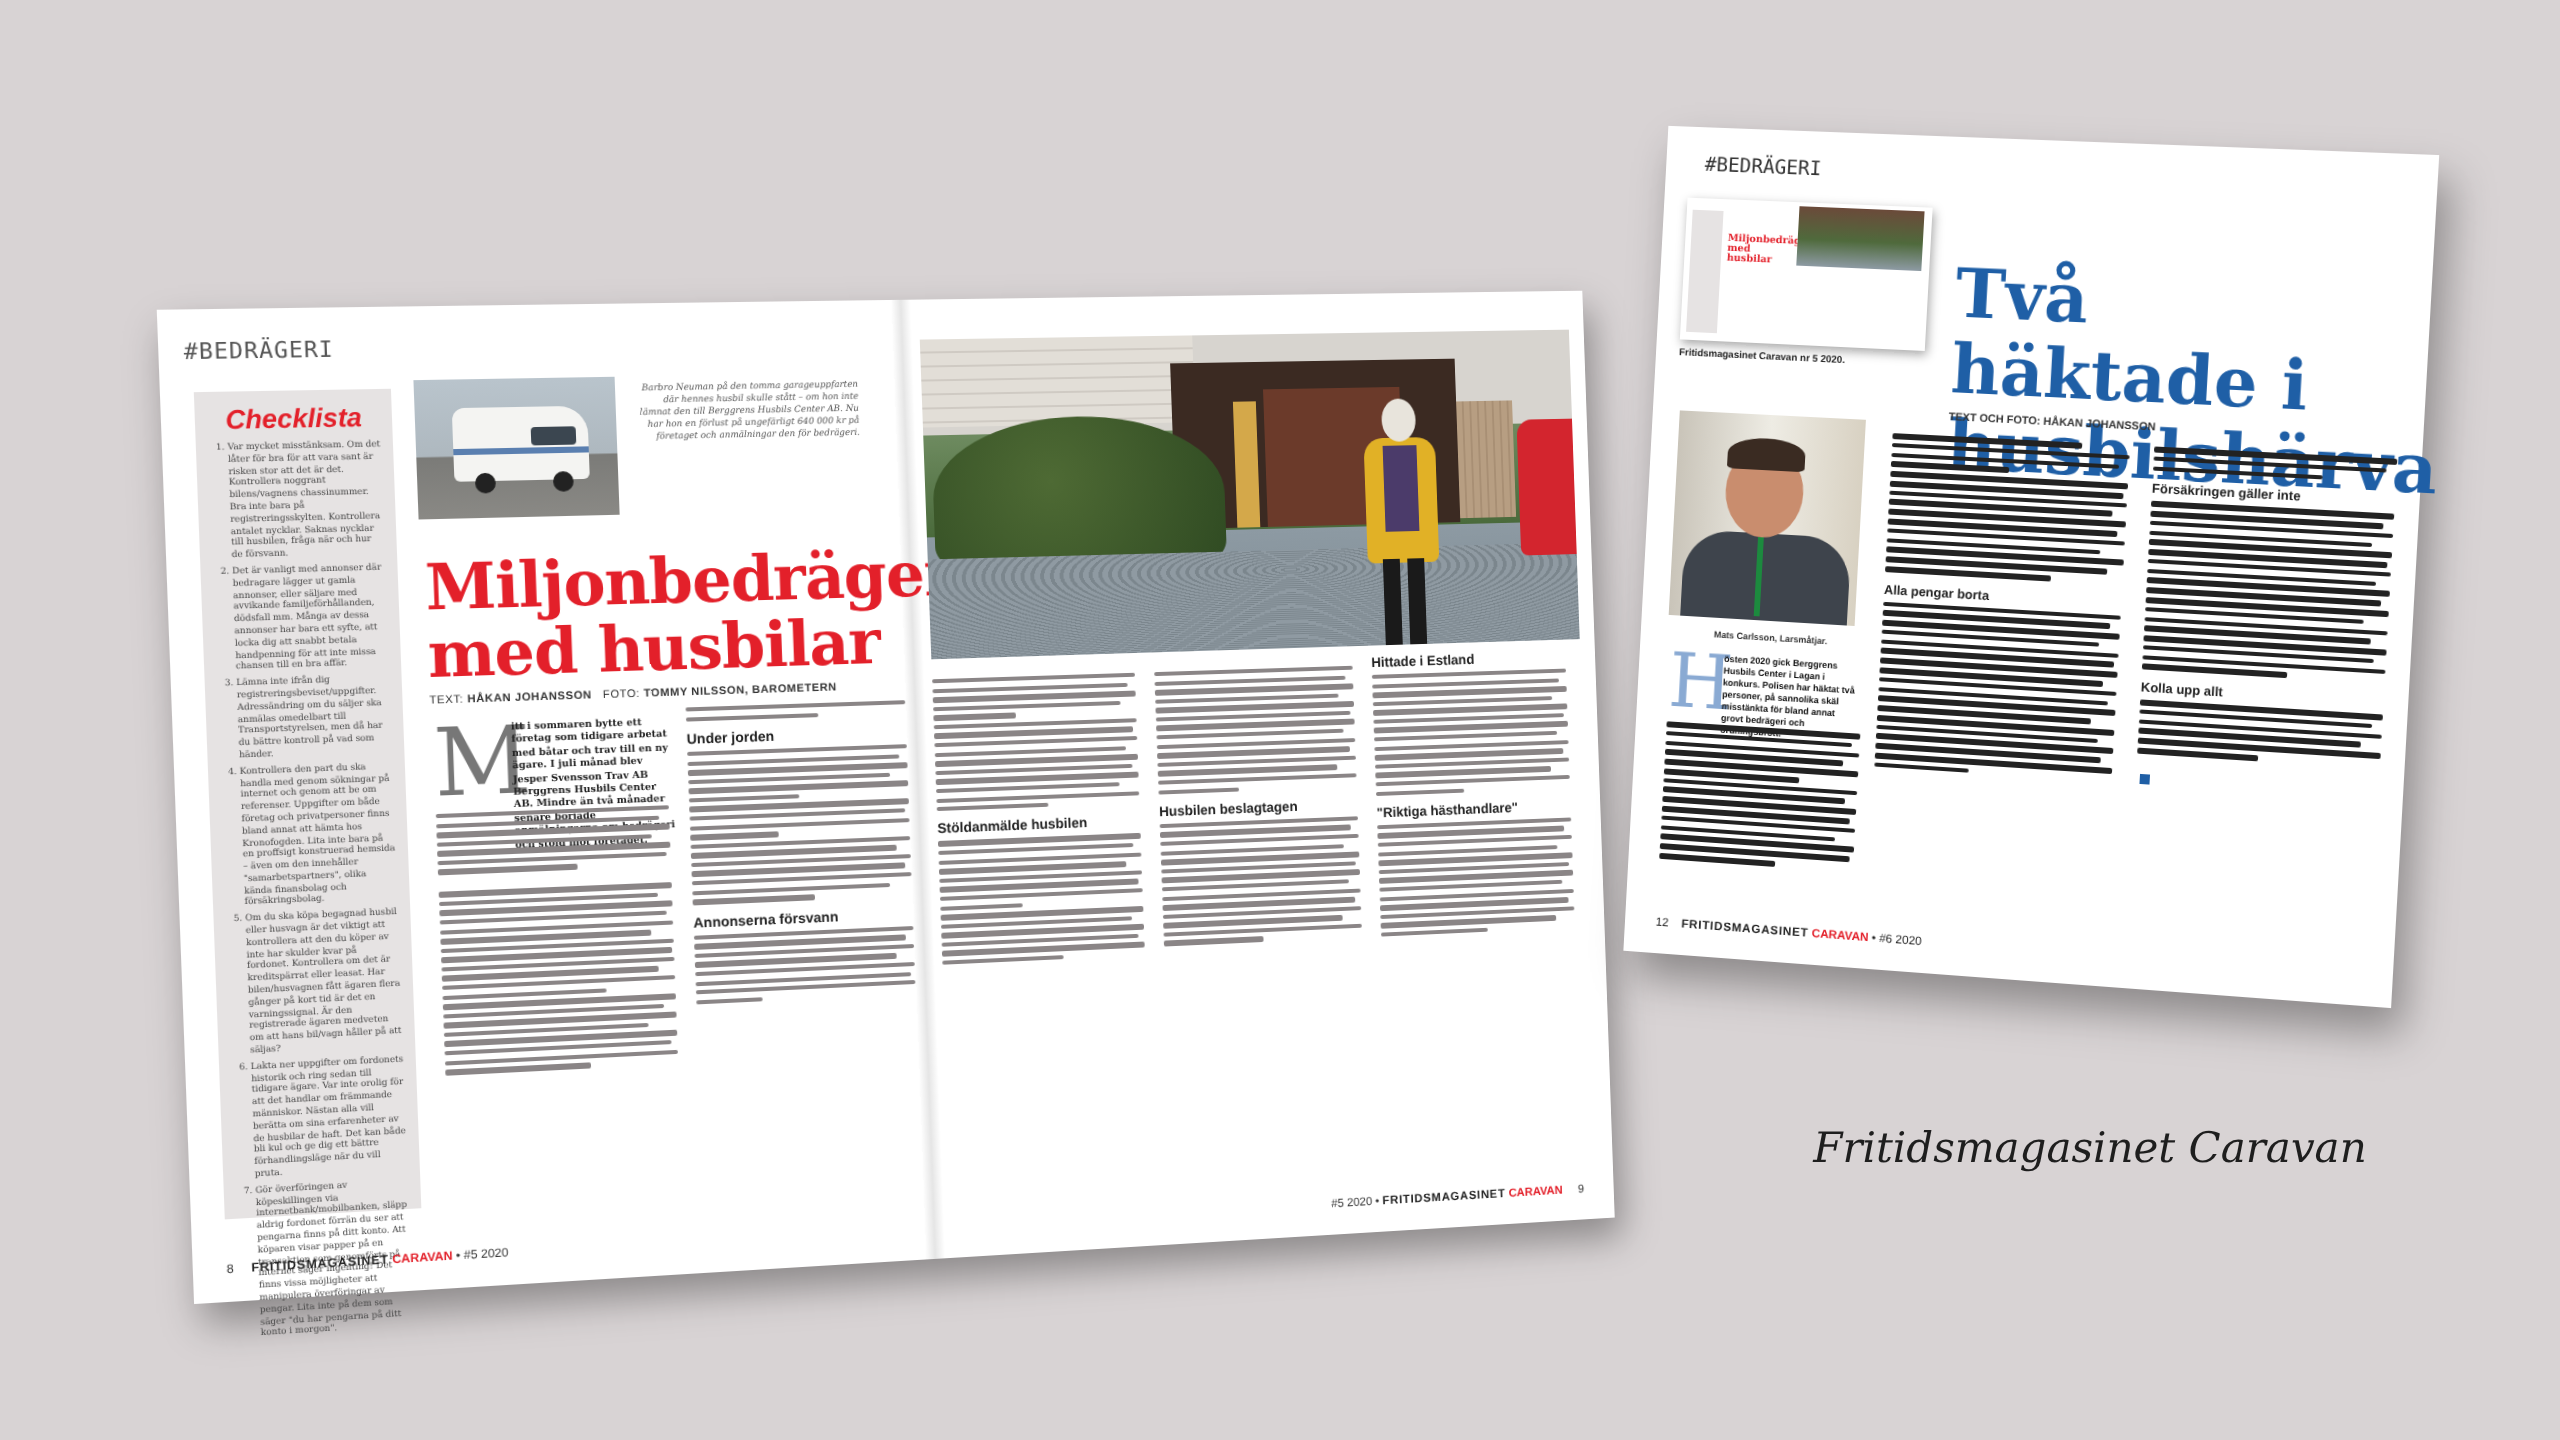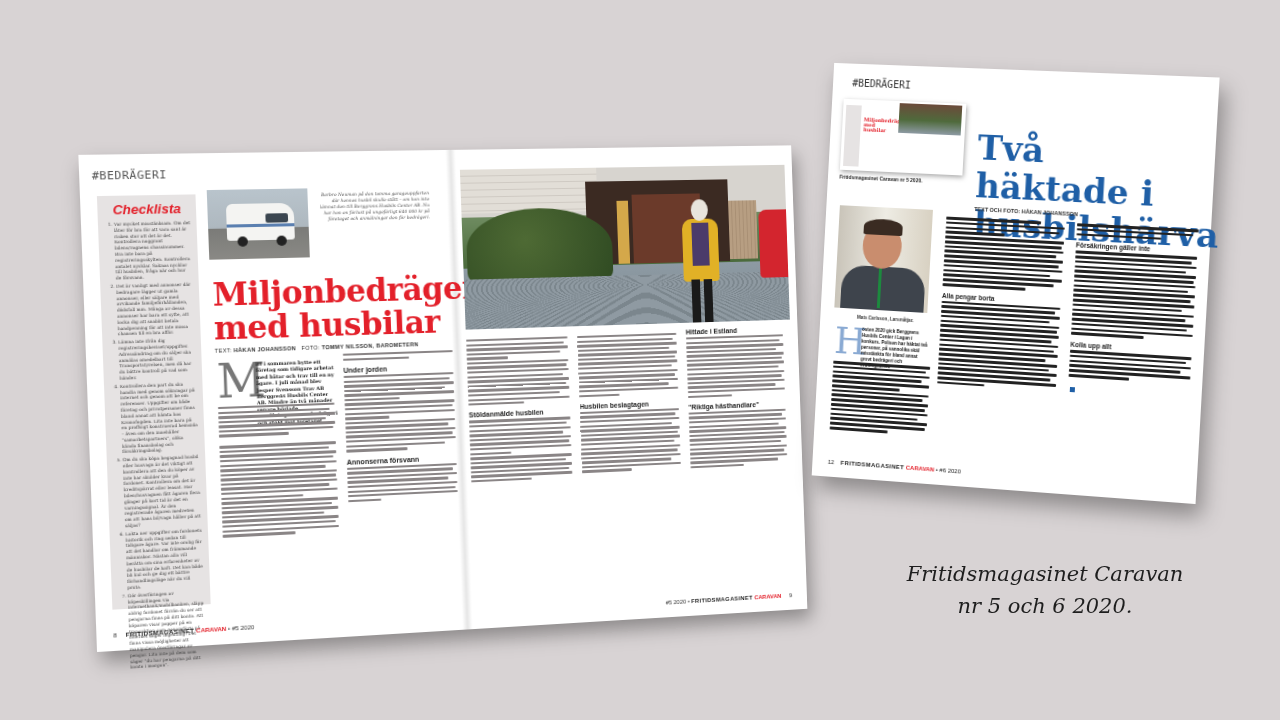--- a/index.html
+++ b/index.html
@@ -511,14 +511,13 @@
   <div class="footer-rr">
     <span>12</span>&nbsp;&nbsp;&nbsp;
     <span class="brand">FRITIDSMAGASINET</span>
     <span class="brand-red">CARAVAN</span>
     • <span>#6 2020</span>
   </div>
 </div>
 
 <div class="promo-caption">
   <div>Fritidsmagasinet Caravan</div>
-  <div>nr 5 och 6 2020.</div>
 </div>
 
 </body></html>

